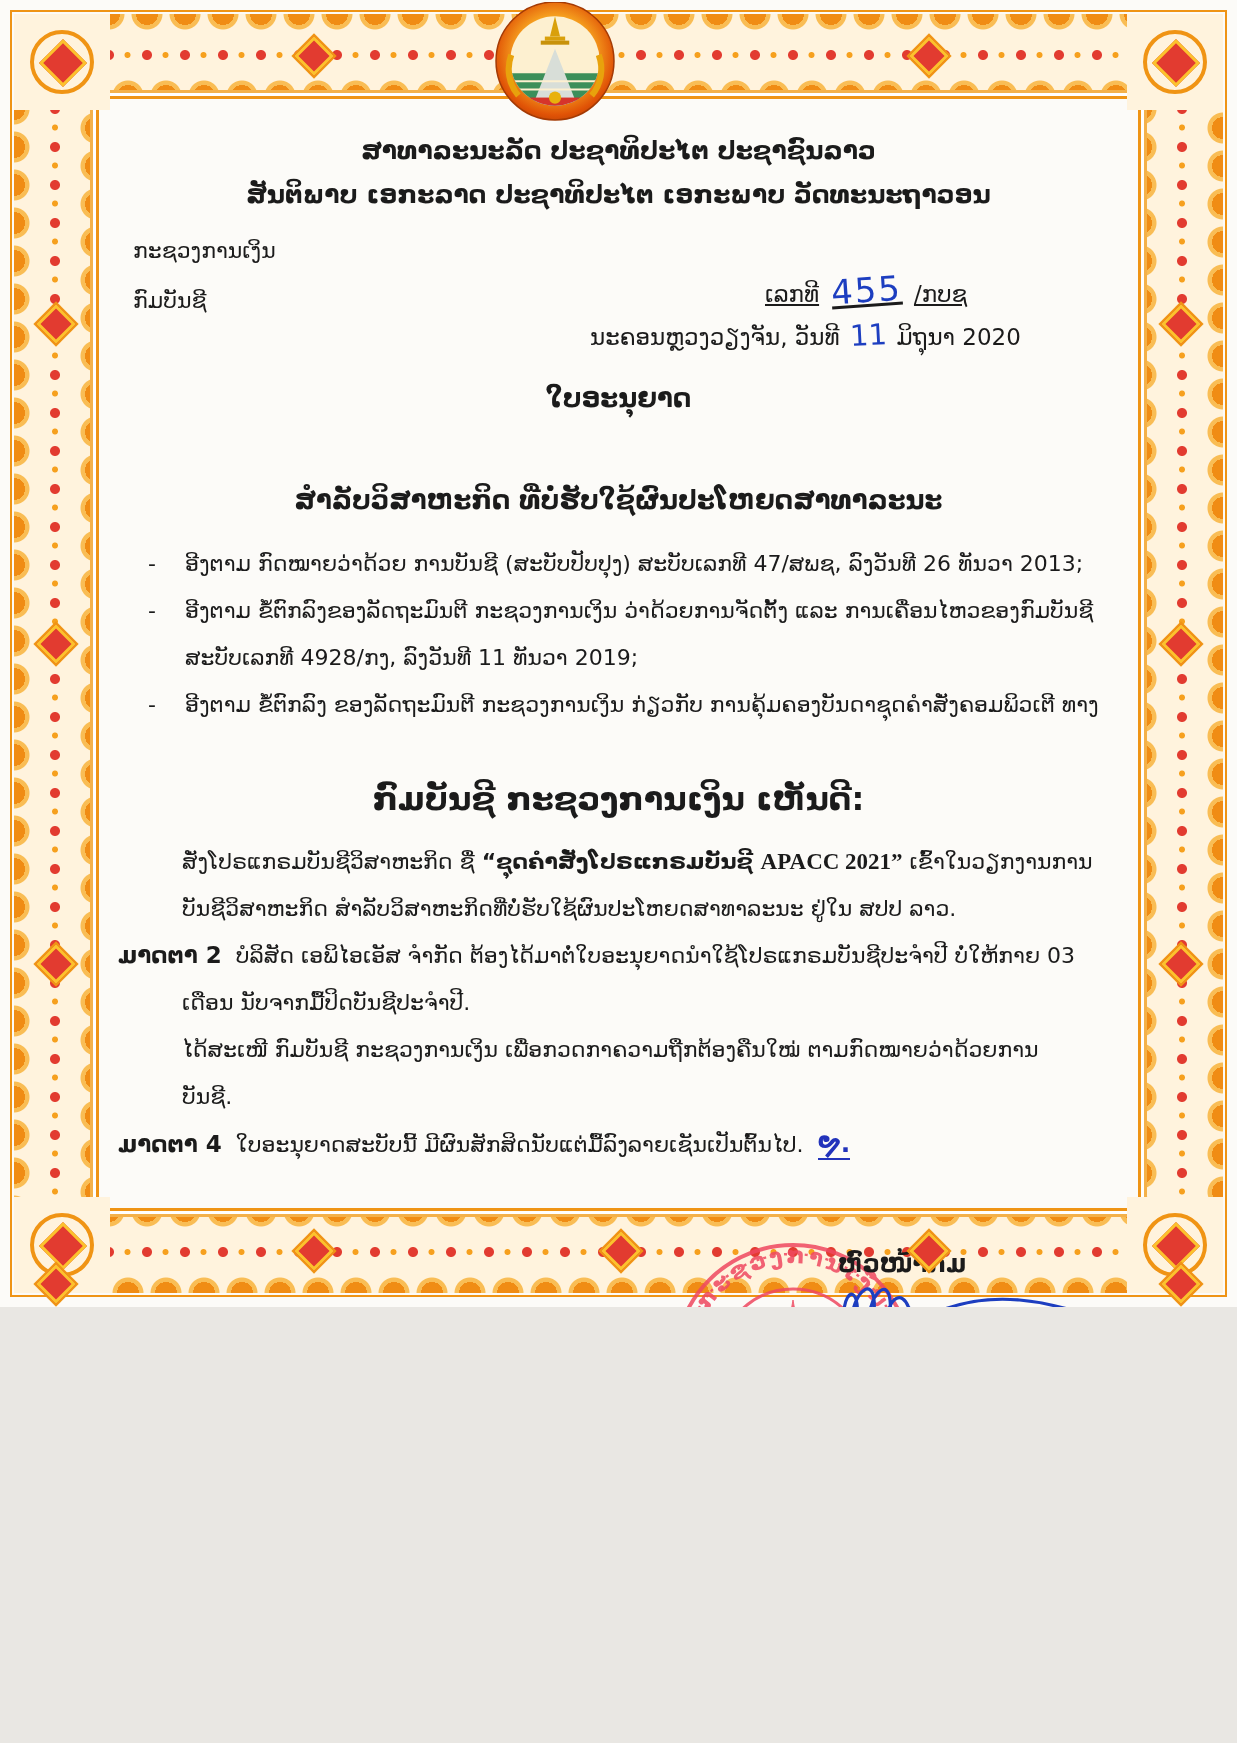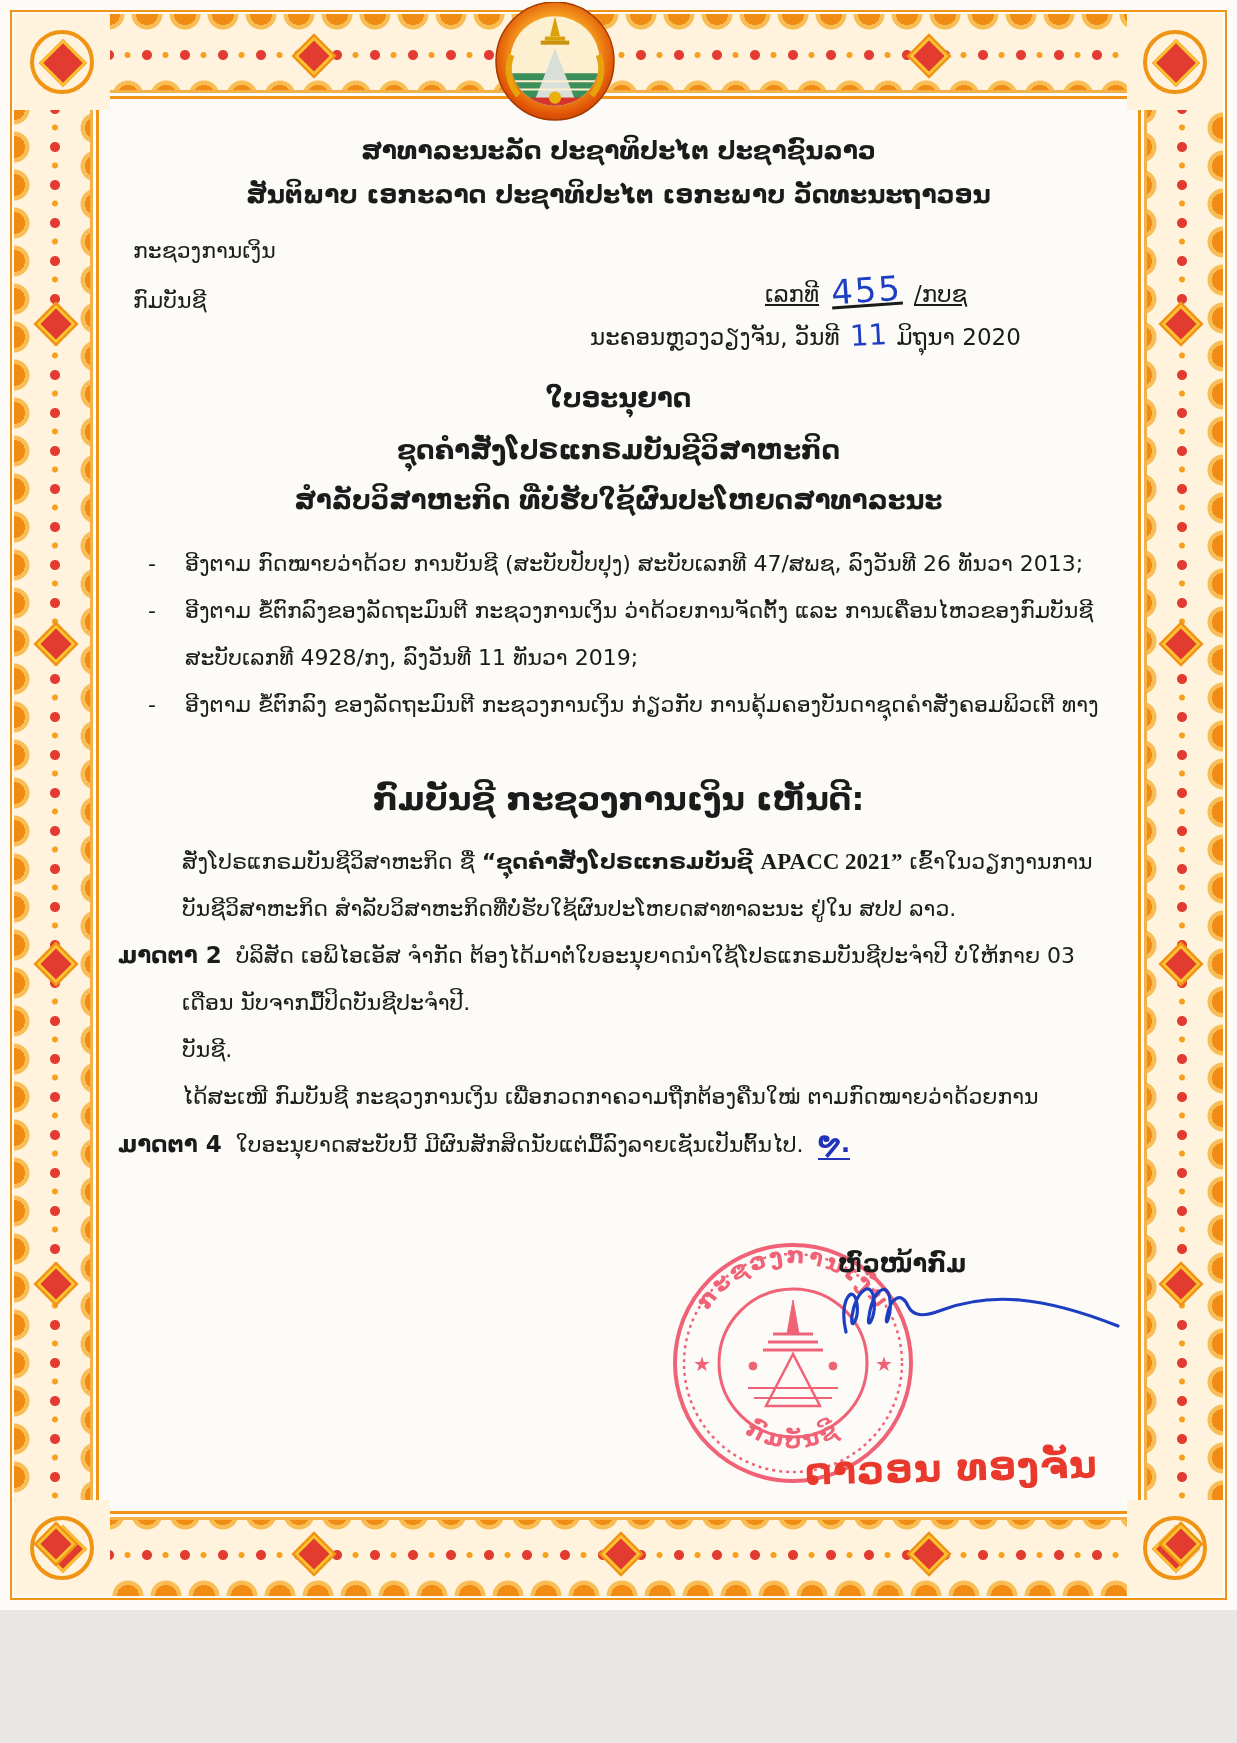--- a/index.html
+++ b/index.html
@@ -1,17 +1,17 @@
 <!DOCTYPE html>
 <html><head>
 <meta charset="utf-8">
 <style>
   html,body{margin:0;padding:0;background:#e9e7e3;}
   .paper{
-    position:relative;width:1237px;height:1610px;margin:0 auto;
+    position:relative;width:1237px;height:1307px;margin:0 auto;
     background:#fcfbf8;overflow:hidden;
     font-family:"DejaVu Sans", sans-serif;color:#1b1b1b;
   }
   
   .outer-edge{position:absolute;inset:10px;border:2px solid #ef9415;pointer-events:none;}
   .inner-edge{position:absolute;inset:96px;border:3px solid #ef9415;box-shadow:0 0 0 3px #fff,0 0 0 6px #f4b14a;pointer-events:none;}
   .band{position:absolute;background-color:#fff3dd;}
   .band-top,.band-bottom{
     left:14px;right:14px;height:82px;
     background-image:
@@ -137,21 +137,20 @@
     <span>/ກບຊ</span>
   </div>
 
   <div class="abs dateline" style="left:590px;top:318px;">
     <span>ນະຄອນຫຼວງວຽງຈັນ, ວັນທີ</span>
     <span class="blue-ink hand-day">11</span>
     <span>ມິຖຸນາ 2020</span>
   </div>
 
   <div class="abs center t1" style="top:383px;">ໃບອະນຸຍາດ</div>
-  <div class="abs center t1" style="top:435px;">ຊຸດຄຳສັ່ງໂປຣແກຣມບັນຊີວິສາຫະກິດ</div>
   <div class="abs center t1" style="top:485px;">ສຳລັບວິສາຫະກິດ ທີ່ບໍ່ຮັບໃຊ້ຜົນປະໂຫຍດສາທາລະນະ</div>
 
   <div class="abs bullets body-f" style="top:540px;">
     <div class="ln"><span class="bullet-marker">-</span><span>ອີງຕາມ ກົດໝາຍວ່າດ້ວຍ ການບັນຊີ (ສະບັບປັບປຸງ) ສະບັບເລກທີ 47/ສພຊ, ລົງວັນທີ 26 ທັນວາ 2013;</span></div>
     <div class="ln"><span class="bullet-marker">-</span><span>ອີງຕາມ ຂໍ້ຕົກລົງຂອງລັດຖະມົນຕີ ກະຊວງການເງິນ ວ່າດ້ວຍການຈັດຕັ້ງ ແລະ ການເຄື່ອນໄຫວຂອງກົມບັນຊີ</span></div>
     <div class="ln indent">ສະບັບເລກທີ 4928/ກງ, ລົງວັນທີ 11 ທັນວາ 2019;</div>
     <div class="ln"><span class="bullet-marker">-</span><span>ອີງຕາມ ຂໍ້ຕົກລົງ ຂອງລັດຖະມົນຕີ ກະຊວງການເງິນ ກ່ຽວກັບ ການຄຸ້ມຄອງບັນດາຊຸດຄຳສັ່ງຄອມພິວເຕີ ທາງ</span></div>
   </div>
 
   <div class="abs center" style="top:780px;font-weight:bold;font-size:32px;">ກົມບັນຊີ ກະຊວງການເງິນ ເຫັນດີ:</div>
@@ -161,22 +160,22 @@
     <div class="ln art-indent">
       <span>ສັ່ງໂປຣແກຣມບັນຊີວິສາຫະກິດ ຊື່ </span><span class="bold-lao">“ຊຸດຄຳສັ່ງໂປຣແກຣມບັນຊີ </span><span class="bold-latin">APACC 2021”</span><span> ເຂົ້າໃນວຽກງານການ</span>
     </div>
     <div class="ln art-indent">ບັນຊີວິສາຫະກິດ ສຳລັບວິສາຫະກິດທີ່ບໍ່ຮັບໃຊ້ຜົນປະໂຫຍດສາທາລະນະ ຢູ່ໃນ ສປປ ລາວ.</div>
 
     <div class="ln">
       <span class="art-label">ມາດຕາ 2</span><span>ບໍລິສັດ ເອພິໄອເອັສ ຈຳກັດ ຕ້ອງໄດ້ມາຕໍ່ໃບອະນຸຍາດນຳໃຊ້ໂປຣແກຣມບັນຊີປະຈຳປີ ບໍ່ໃຫ້ກາຍ 03</span>
     </div>
     <div class="ln art-indent">ເດືອນ ນັບຈາກມື້ປິດບັນຊີປະຈຳປີ.</div>
 
+    <div class="ln art-indent">ໄດ້ສະເໜີ ກົມບັນຊີ ກະຊວງການເງິນ ເພື່ອກວດກາຄວາມຖືກຕ້ອງຄືນໃໝ່ ຕາມກົດໝາຍວ່າດ້ວຍການ</div>
     <div class="ln art-indent">ບັນຊີ.</div>
-    <div class="ln art-indent">ໄດ້ສະເໜີ ກົມບັນຊີ ກະຊວງການເງິນ ເພື່ອກວດກາຄວາມຖືກຕ້ອງຄືນໃໝ່ ຕາມກົດໝາຍວ່າດ້ວຍການ</div>
 
     <div class="ln">
       <span class="art-label">ມາດຕາ 4</span><span>ໃບອະນຸຍາດສະບັບນີ້ ມີຜົນສັກສິດນັບແຕ່ມື້ລົງລາຍເຊັນເປັນຕົ້ນໄປ.</span><span class="end-mark">ຯ.</span>
     </div>
   </div>
 
   <svg class="abs" style="left:668px;top:1238px;width:250px;height:250px;opacity:.85;" viewBox="0 0 250 250">
     <defs>
       <path id="tp" d="M 25 125 A 100 100 0 1 1 225 125" fill="none"></path>
       <path id="bp" d="M 40 125 A 85 85 0 0 0 210 125" fill="none"></path>

